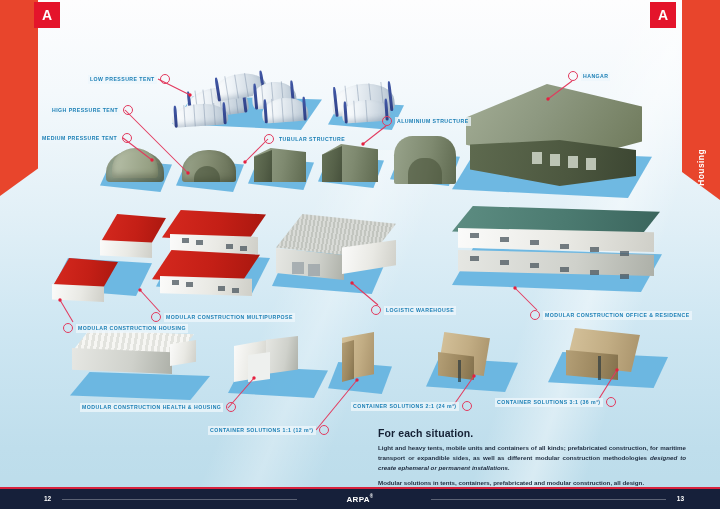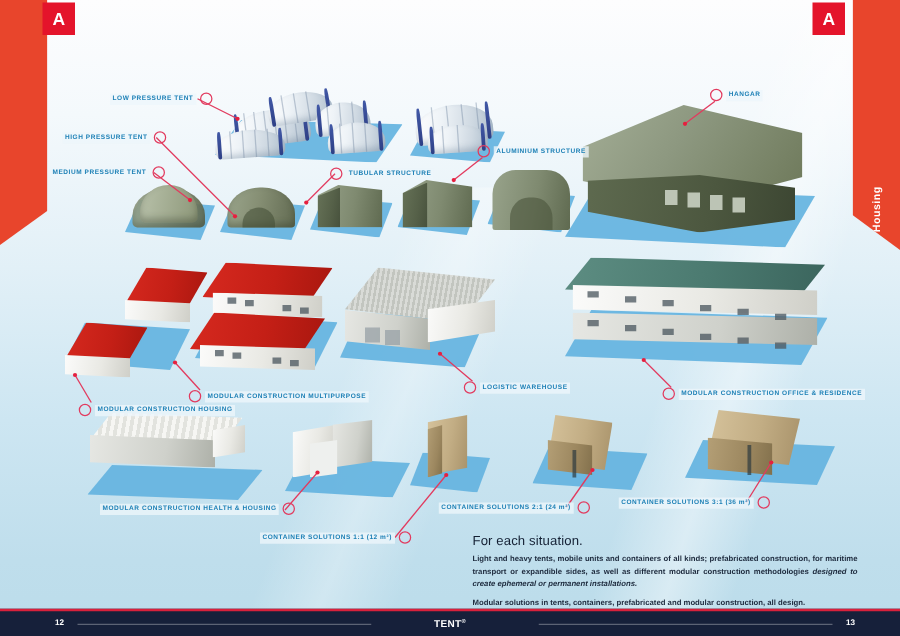--- a/index.html
+++ b/index.html
@@ -65,21 +65,21 @@
   .roof-teal{position:absolute;background:linear-gradient(100deg,#5d8d82 0%,#4b7a70 55%,#3b655d 100%);}
   .roof-gry{position:absolute;background:repeating-linear-gradient(100deg,#d9dbd7 0 2px,#c2c5bf 2px 4px);}
   .olive{position:absolute;background:linear-gradient(100deg,#98a38b 0%,#7f8a70 55%,#5f6a50 100%);}
   .olive-d{position:absolute;background:linear-gradient(100deg,#5e6a4f 0%,#4c573f 60%,#3c4632 100%);}
   .kraft{position:absolute;background:linear-gradient(100deg,#d6c39c 0%,#c2ad84 55%,#a8926a 100%);}
   .kraft-d{position:absolute;background:linear-gradient(100deg,#b49f76 0%,#9c875f 60%,#82704c 100%);}
   .win{position:absolute;background:#4f5b63;opacity:.78;}
 
   
   .textblock{position:absolute;left:378px;top:427px;width:308px;z-index:25;}
-  .textblock h2{margin:0 0 4px 0;font-size:10.5px;font-weight:normal;color:#142034;letter-spacing:.1px;}
+  .textblock h2{margin:0 0 4px 0;font-size:10.5px;font-weight:bold;color:#142034;letter-spacing:.1px;}
   .textblock p{margin:0 0 5px 0;font-size:6.2px;line-height:1.62;color:#1d2a3d;text-align:justify;font-weight:bold;}
   .textblock p em{font-style:italic;}
 
   
   .footer{position:absolute;left:0;bottom:0;width:720px;height:20px;background:#16203a;
           border-top:2px solid #d8213c;z-index:40;}
   .footer .pg{position:absolute;top:6px;font-size:6.5px;font-weight:bold;color:#fff;}
   .pg-l{left:44px;} .pg-r{right:36px;}
   .footer .brand{position:absolute;left:50%;top:5px;transform:translateX(-50%);
                  font-size:8px;font-weight:bold;color:#fff;letter-spacing:.3px;}
@@ -386,18 +386,18 @@
 
   <div class="textblock">
     <h2>For each situation.</h2>
     <p><span>Light and heavy tents, mobile units and containers of all kinds; prefabricated construction, for maritime transport or expandible sides, as well as different modular construction methodologies </span><em>designed to create ephemeral or permanent installations.</em></p>
     <p>Modular solutions in tents, containers, prefabricated and modular construction, all design.</p>
   </div>
 
   <div class="footer">
     <span class="pg pg-l">12</span>
     <span class="rule rule-l"></span>
-    <span class="brand"><span>TENT</span><span class="sup">®</span></span>
+    <span class="brand"><span>ARPA</span><span class="sup">®</span></span>
     <span class="rule rule-r"></span>
     <span class="pg pg-r">13</span>
   </div>
 
 </div>
 
 </body></html>

